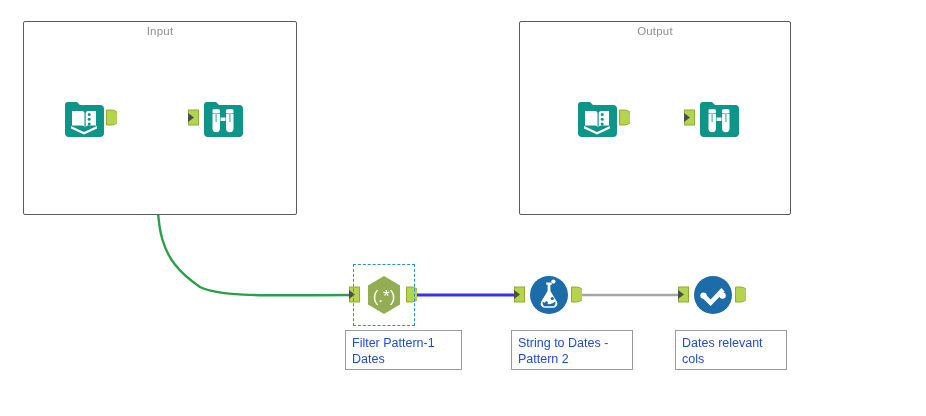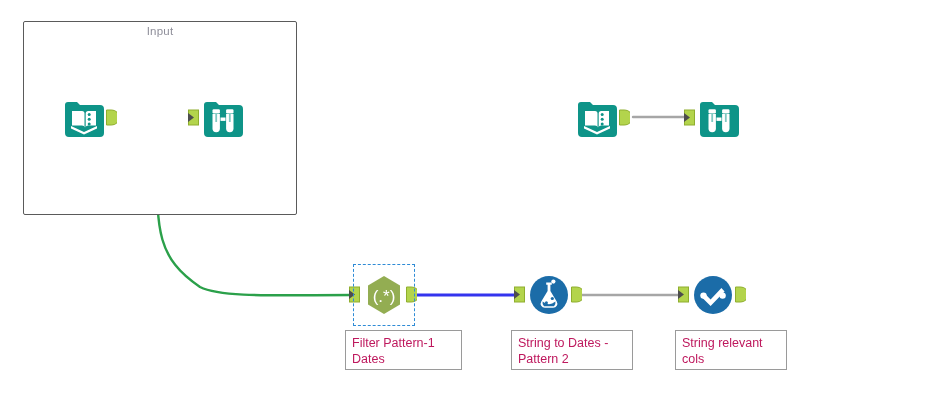--- a/index.html
+++ b/index.html
@@ -79,21 +79,21 @@
     height: 416px;
     pointer-events: none;
   }
 
   
   .node-label {
     position: absolute;
     box-sizing: border-box;
     border: 1px solid #9a9a9a;
     background: #ffffff;
-    color: #be185d;
+    color: #1d4ed8;
     font-size: 12.5px;
     line-height: 16px;
     padding: 4px 5px 4px 6px;
     font-family: "Liberation Sans", sans-serif;
     white-space: pre-line;
   }
 </style>
 </head>
 <body>
 
@@ -104,20 +104,23 @@
       <path d="M 122 117 C 150 117 157 128 157 165 C 157 230 157 258 200 287 C 222 298 280 295 352 295" fill="none" stroke="#2ba04a" stroke-width="2.4" stroke-linecap="round"></path>
       <path d="M 415 295 L 519 295" fill="none" stroke="#3434ee" stroke-width="3" stroke-linecap="round"></path>
       <path d="M 580 295 L 683 295" fill="none" stroke="#a6a6a6" stroke-width="2.4" stroke-linecap="round"></path>
       <path d="M 633 117 L 687 117" fill="none" stroke="#a6a6a6" stroke-width="2.4" stroke-linecap="round"></path>
     </svg>
 
   <div class="tool-container" style="left:23px; top:21px; width:274px; height:194px;">
     <div class="container-title">Input</div>
   </div>
 
+  <div class="tool-container" style="left:519px; top:21px; width:272px; height:194px;">
+    <div class="container-title">Output</div>
+  </div>
 
   <div id="node-layer">
       <div class="node" style="left: 62px; top: 96px;">
         <svg viewBox="0 0 44 44" width="44" height="44" class="node-icon">
           <path d="M3 9 a3 3 0 0 1 3-3 h9 l3 3 h20 a4 4 0 0 1 4 4 v24 a4 4 0 0 1 -4 4 h-31 a4 4 0 0 1 -4 -4 z" fill="#0e9488"></path>
           <path d="M10 15 h10 q2.5 0 2.5 2.5 v14 q0 -2 -2.5 -2 h-10 z M23.7 17.5 q0 -2.5 2.5 -2.5 h7.8 v14.5 h-7.8 q-2.5 0 -2.5 2 z" fill="#ffffff"></path>
           <path d="M9 30 L22 36 L35 30 L35 32.4 L22 38.5 L9 32.4 Z" fill="#ffffff"></path>
           <circle cx="27.2" cy="18.5" r="1.5" fill="#0e9488"></circle>
           <circle cx="27.2" cy="23.2" r="1.5" fill="#0e9488"></circle>
           <circle cx="27.2" cy="27.9" r="1.5" fill="#0e9488"></circle>
@@ -220,17 +223,17 @@
             <path d="M0.5 1 h5.2 a5 5 0 0 1 0 15 h-5.2 z" fill="#b3d44c" stroke="#8fae2e" stroke-width="1"></path>
           </svg></div>
       </div>
     </div>
 
   <div id="label-layer">
       <div class="node-label" style="left: 345px; top: 330px; width: 117px; height: 40px;">Filter Pattern-1
 Dates</div>
       <div class="node-label" style="left: 511px; top: 330px; width: 122px; height: 40px;">String to Dates -
 Pattern 2</div>
-      <div class="node-label" style="left: 675px; top: 330px; width: 112px; height: 40px;">String relevant
+      <div class="node-label" style="left: 675px; top: 330px; width: 112px; height: 40px;">Dates relevant
 cols</div>
     </div>
 
 </div>
 
 </body></html>

